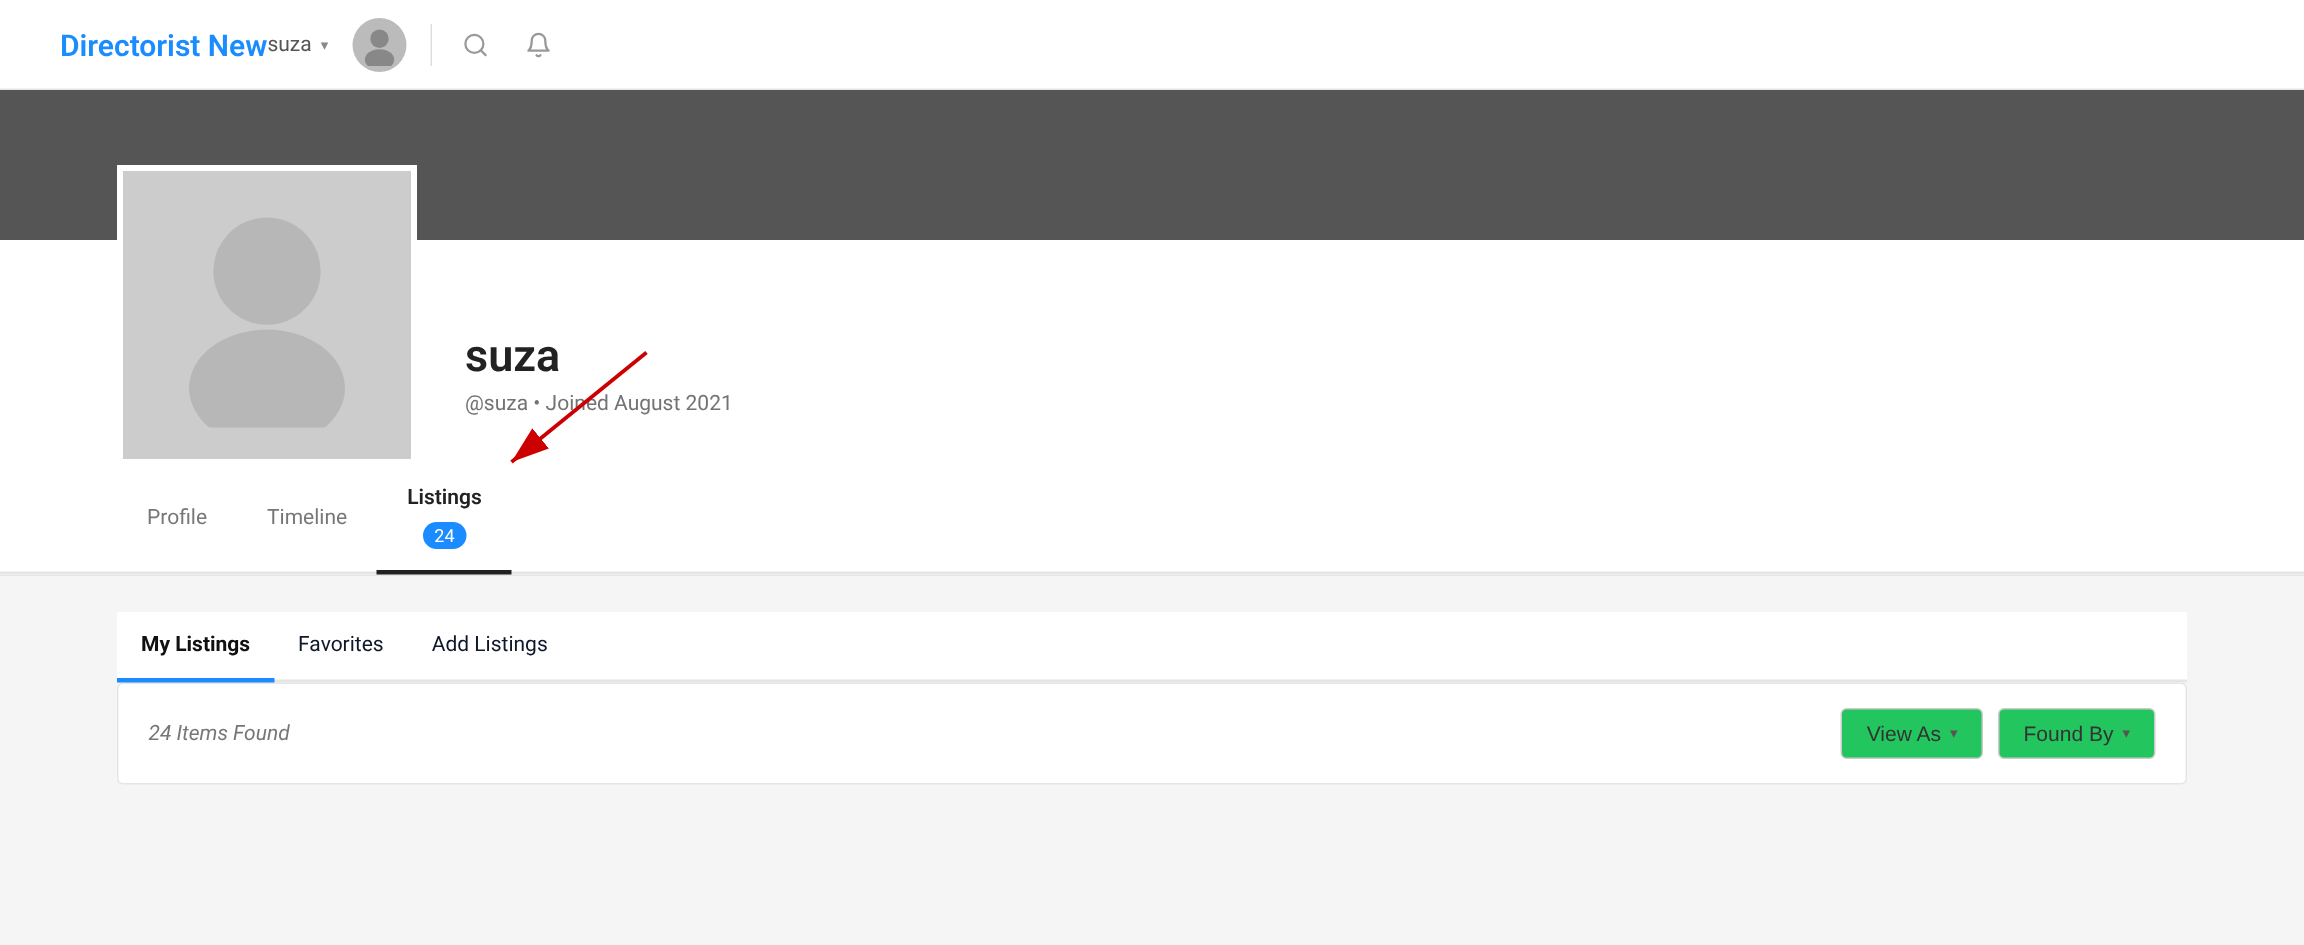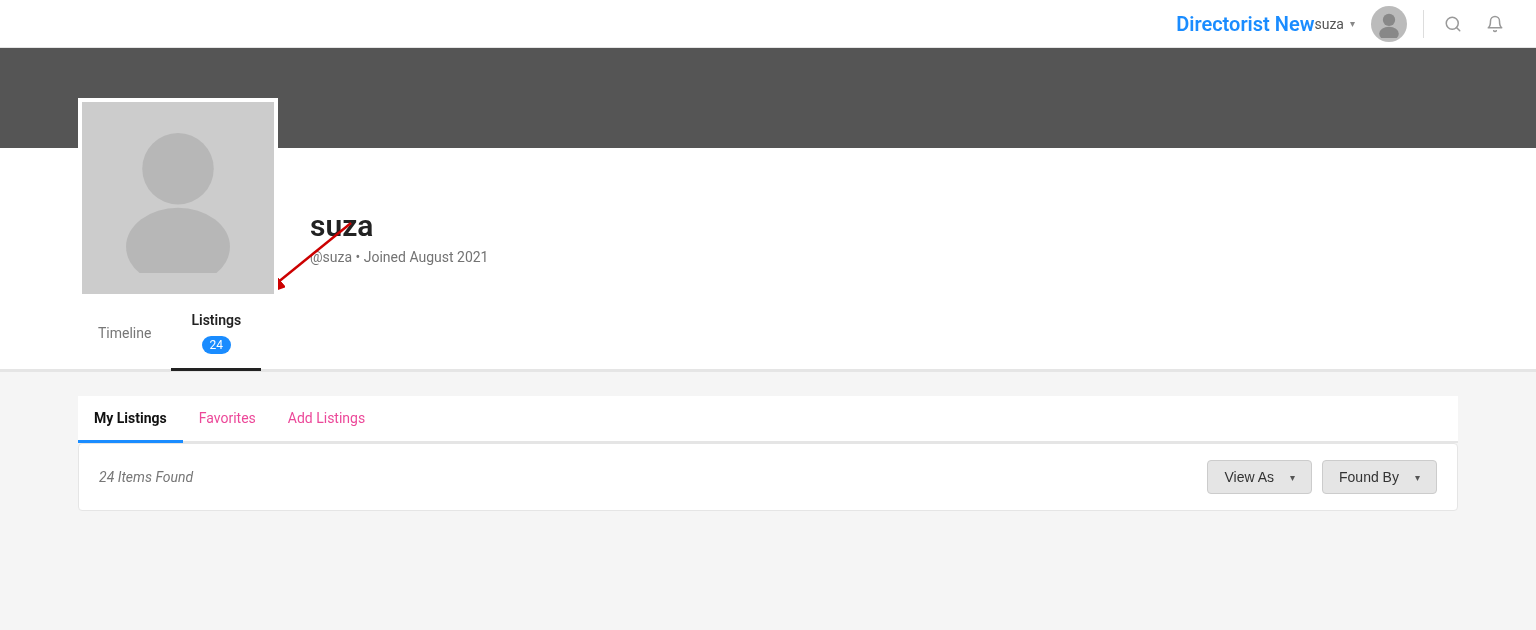--- a/index.html
+++ b/index.html
@@ -6,25 +6,25 @@
     body {
       font-family: -apple-system, BlinkMacSystemFont, 'Segoe UI', Roboto, Helvetica, Arial, sans-serif;
       background: #f5f5f5;
       color: #333;
     }
 
     
     .top-nav {
       background: #fff;
       border-bottom: 1px solid #e5e5e5;
-      height: 48px;
-      display: flex;
-      align-items: center;
-      justify-content: flex-end;
-      padding: 0 28px;
+      height: 60px;
+      display: flex;
+      align-items: center;
+      justify-content: flex-start;
+      padding: 0 40px;
       position: relative;
       z-index: 10;
     }
     .nav-brand {
       font-size: 20px;
       font-weight: 600;
       color: #1a8cff;
       text-decoration: none;
     }
     .nav-right {
@@ -184,21 +184,21 @@
       background: #fff;
       border-bottom: 2px solid #e5e5e5;
     }
     .sub-tabs-inner {
       display: flex;
       gap: 0;
     }
     .sub-tab {
       padding: 14px 16px;
       font-size: 14px;
-      color: #ec4899;
+      color: #0f172a;
       cursor: pointer;
       border-bottom: 3px solid transparent;
       margin-bottom: -2px;
       text-decoration: none;
     }
     .sub-tab.active {
       color: #111;
       font-weight: 700;
       border-bottom-color: #1a8cff;
     }
@@ -217,29 +217,29 @@
       font-size: 14px;
       color: #777;
       font-style: italic;
     }
     .toolbar-right {
       display: flex;
       gap: 10px;
     }
     .toolbar-btn {
       border: 1px solid #ccc;
-      background: #e5e5e5;
+      background: #22c55e;
       border-radius: 4px;
       padding: 8px 16px;
       font-size: 14px;
       color: #333;
       cursor: pointer;
       display: flex;
       align-items: center;
-      gap: 16px;
+      gap: 6px;
     }
     .btn-chevron {
       font-size: 10px;
       color: #555;
     }
 
     
     .avatar-svg {
       width: 130px;
       height: 150px;
@@ -308,20 +308,23 @@
     </div>
     <div class="profile-info">
       <div class="profile-name">suza</div>
       <div class="profile-meta">@suza • Joined August 2021</div>
     </div>
   </div>
 
   <div class="profile-tabs">
     <div class="profile-tabs-inner">
       <a class="tab-item">
+        <span>Profile</span>
+      </a>
+      <a class="tab-item">
         <span>Timeline</span>
       </a>
       <a class="tab-item active" style="position:relative;">
         <span>Listings</span>
         <span class="tab-badge">24</span>
 
         <svg class="red-arrow-svg" width="130" height="90" viewBox="0 0 130 90">
           <defs>
             <marker id="arrowhead" markerWidth="10" markerHeight="7" refX="10" refY="3.5" orient="auto">
               <polygon points="0 0, 10 3.5, 0 7" fill="#cc0000"></polygon>

